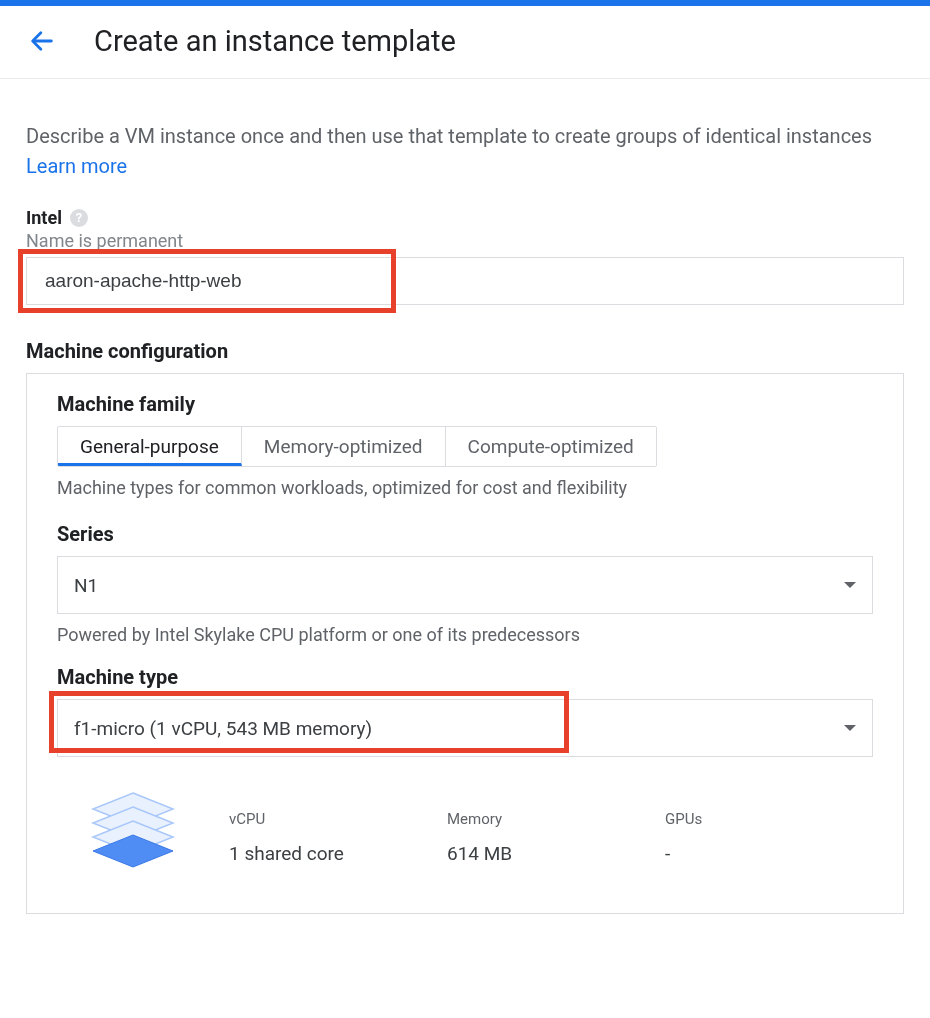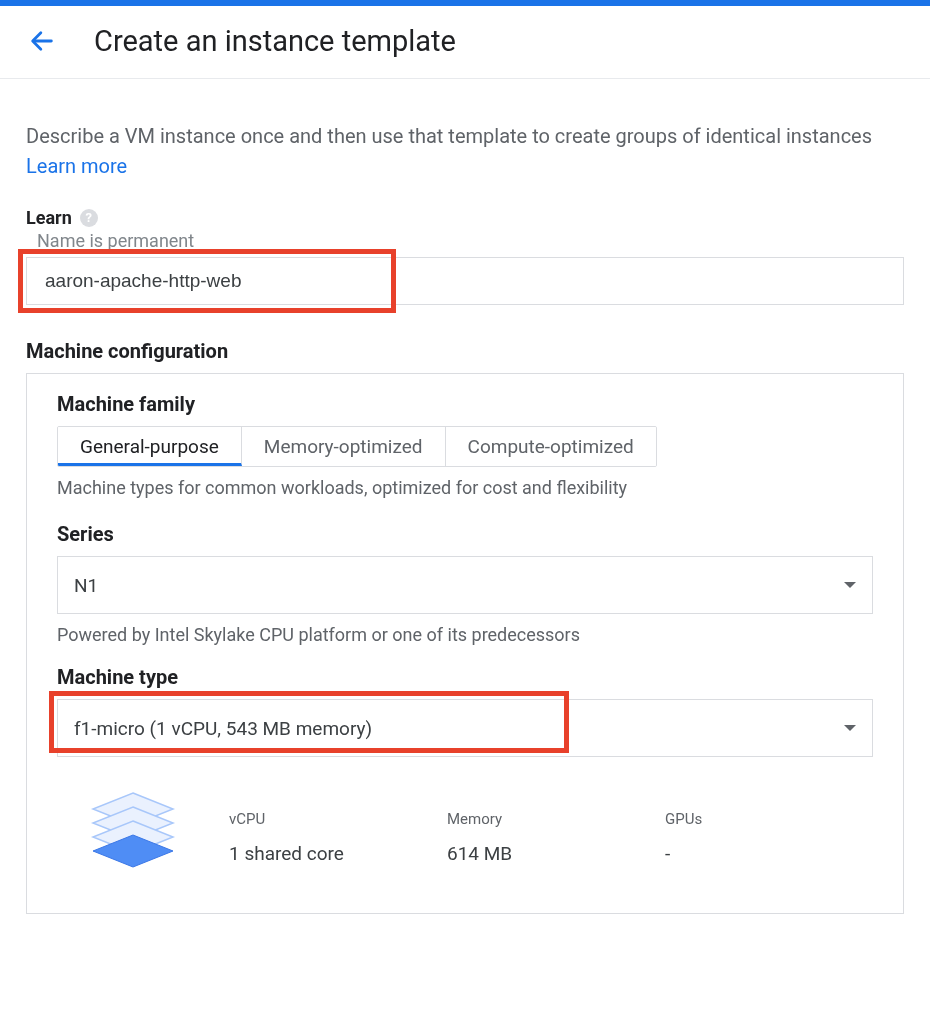--- a/index.html
+++ b/index.html
@@ -67,21 +67,20 @@
       align-items: center;
       justify-content: center;
       font-size: 13px;
       font-weight: 700;
     }
     .field-sublabel {
       font-size: 18px;
       color: #80868b;
       margin-top: 2px;
       margin-bottom: 6px;
-      margin-left: 11px;
     }
     .name-row {
       position: relative;
       margin-bottom: 34px;
     }
     .text-input {
       width: 100%;
       height: 48px;
       border: 1px solid #dadce0;
       font-size: 19px;
@@ -220,21 +219,21 @@
 </div>
 
 <div class="content">
 
   <p class="description">
     <span>Describe a VM instance once and then use that template to create groups of identical instances </span><a class="learn-more">Learn more</a>
   </p>
 
   <div>
     <div class="field-label">
-      <span class="field-label-text">Learn</span>
+      <span class="field-label-text">Intel</span>
       <span class="help-icon">?</span>
     </div>
     <div class="field-sublabel">Name is permanent</div>
     <div class="name-row">
       <input class="text-input" type="text" value="aaron-apache-http-web" style="">
       <div class="highlight-name"></div>
     </div>
   </div>
 
   <div class="section-heading">Machine configuration</div>

